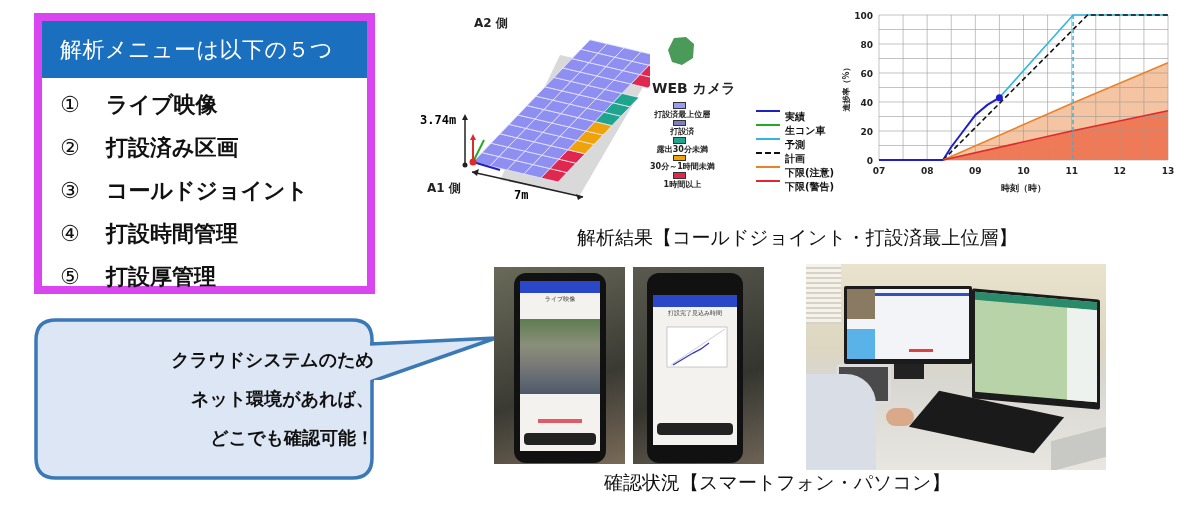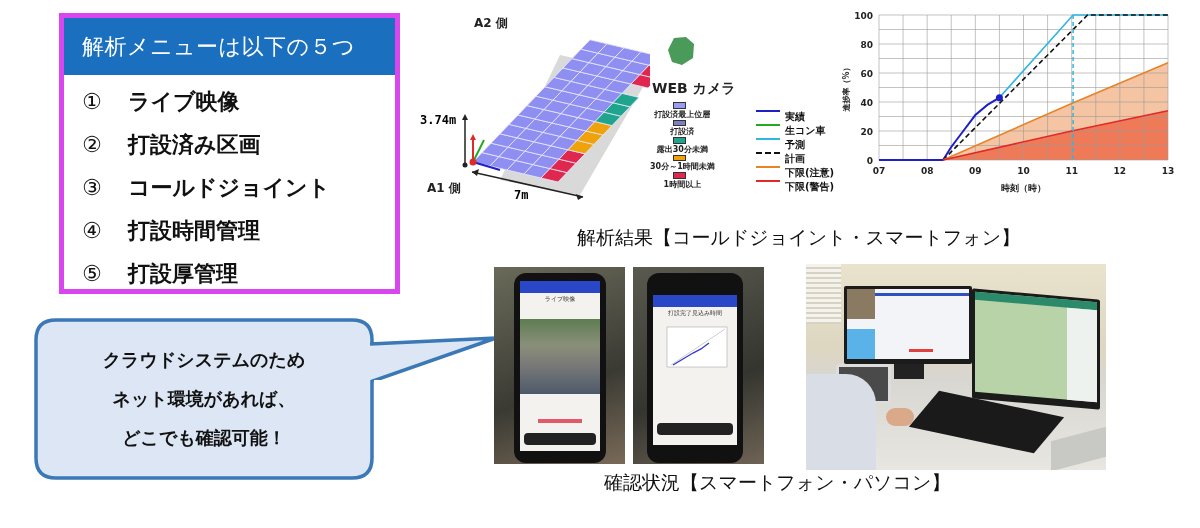--- a/index.html
+++ b/index.html
@@ -1,20 +1,20 @@
 <!DOCTYPE html>
 <html><head>
 <meta charset="utf-8">
 <style>
   * { box-sizing: border-box; margin: 0; padding: 0; }
   html, body { width: 1200px; height: 528px; background: #ffffff; overflow: hidden; }
   body { position: relative; font-family: "DejaVu Sans", "Liberation Sans", sans-serif; color: #111; }
 
   
-  .menu-box { position: absolute; left: 34px; top: 13px; width: 341px; height: 281px; border: 5px solid #d946ef; background: #fff; margin-left: 25px; }
+  .menu-box { position: absolute; left: 34px; top: 13px; width: 341px; height: 281px; border: 8px solid #d946ef; background: #fff; }
   .menu-header { height: 57px; background: #1a6fbe; color: #fff; font-size: 22px; display: flex; align-items: center; padding-left: 18px; letter-spacing: 0.5px; }
   .menu-list { list-style: none; padding-top: 5px; }
   .menu-item { height: 43px; display: flex; align-items: center; padding-left: 18px; font-size: 22px; font-weight: bold; }
   .menu-num { width: 46px; font-weight: normal; font-size: 22px; }
 
   
   .grid3d { position: absolute; left: 410px; top: 10px; width: 240px; height: 200px; }
   .figlabel { position: absolute; font-size: 12px; font-weight: bold; color: #222; }
   .dimlabel { position: absolute; font-family: "DejaVu Sans Mono", monospace; font-size: 12px; color: #000000; font-weight: bold; }
 
@@ -32,21 +32,21 @@
   .chart { position: absolute; left: 840px; top: 0px; width: 360px; height: 200px; }
   .chart svg text { font-family: "DejaVu Sans", sans-serif; }
 
   
   .caption { position: absolute; font-size: 19px; color: #111; white-space: nowrap; }
   .cap1 { left: 577px; top: 225px; }
   .cap2 { left: 604px; top: 470px; }
 
   
   .bubble { position: absolute; left: 34px; top: 318px; width: 340px; height: 162px; }
-  .bubble-text { position: absolute; left: 34px; top: 340px; width: 340px; text-align: center; font-size: 18px; font-weight: bold; line-height: 39px; color: #111; }
+  .bubble-text { position: absolute; left: 34px; top: 340px; width: 340px; text-align: right; font-size: 18px; font-weight: bold; line-height: 39px; color: #111; }
 
   
   .photo { position: absolute; overflow: hidden; background: #555; }
   .ph1 { left: 494px; top: 267px; width: 131px; height: 197px; background: linear-gradient(160deg,#6a6a5a,#3a3a33 60%,#7a6a58); }
   .ph2 { left: 633px; top: 267px; width: 131px; height: 197px; background: linear-gradient(160deg,#5a5a50,#34352f 60%,#6e6355); }
   .ph3 { left: 806px; top: 264px; width: 300px; height: 206px; background: linear-gradient(180deg,#e9e2cc 0%,#ddd6c0 40%,#d8d6d0 55%,#e8e6e0 100%); }
   .phone { position: absolute; background: #111; border-radius: 12px; }
   .phone-screen { position: absolute; background: #f4f2ef; overflow: hidden; }
   .phone-bar { position: absolute; left: 0; right: 0; top: 0; height: 12px; background: #2a47c8; }
   .phone-title { position: absolute; top: 14px; left: 0; right: 0; text-align: center; font-size: 6px; color: #333; }
@@ -271,21 +271,21 @@
       <text x="135.33333333333331" y="174" font-size="9" font-weight="bold" text-anchor="middle" fill="#222">09</text>
       <text x="183.5" y="174" font-size="9" font-weight="bold" text-anchor="middle" fill="#222">10</text>
       <text x="231.66666666666666" y="174" font-size="9" font-weight="bold" text-anchor="middle" fill="#222">11</text>
       <text x="279.83333333333337" y="174" font-size="9" font-weight="bold" text-anchor="middle" fill="#222">12</text>
       <text x="328" y="174" font-size="9" font-weight="bold" text-anchor="middle" fill="#222">13</text>
       <text x="183.5" y="191" font-size="9" font-weight="bold" text-anchor="middle" fill="#222">時刻（時）</text>
       <text x="0" y="0" font-size="8" font-weight="bold" text-anchor="middle" fill="#222" transform="translate(9,87.5) rotate(-90)">進捗率（%）</text>
     </svg>
 </div>
 
-<div class="caption cap1">解析結果【コールドジョイント・スマートフォン】</div>
+<div class="caption cap1">解析結果【コールドジョイント・打設済最上位層】</div>
 <div class="caption cap2">確認状況【スマートフォン・パソコン】</div>
 
 <svg class="bubble" viewBox="0 0 340 162">
   <path d="M22,2 H318 Q338,2 338,22 V26 L462,22 L338,63 V140 Q338,160 318,160 H22 Q2,160 2,140 V22 Q2,2 22,2 Z" fill="#dce6f4" stroke="#3b78b6" stroke-width="3.5" transform="translate(0,0)"></path>
 </svg>
 <svg style="position:absolute;left:370px;top:330px;width:130px;height:50px;" viewBox="0 0 130 50">
   <polygon points="0,14 126,8 0,52" fill="#dce6f4"></polygon>
   <polyline points="0,14 126,8 0,52" fill="none" stroke="#3b78b6" stroke-width="3.5"></polyline>
 </svg>
 <div class="bubble-text">

